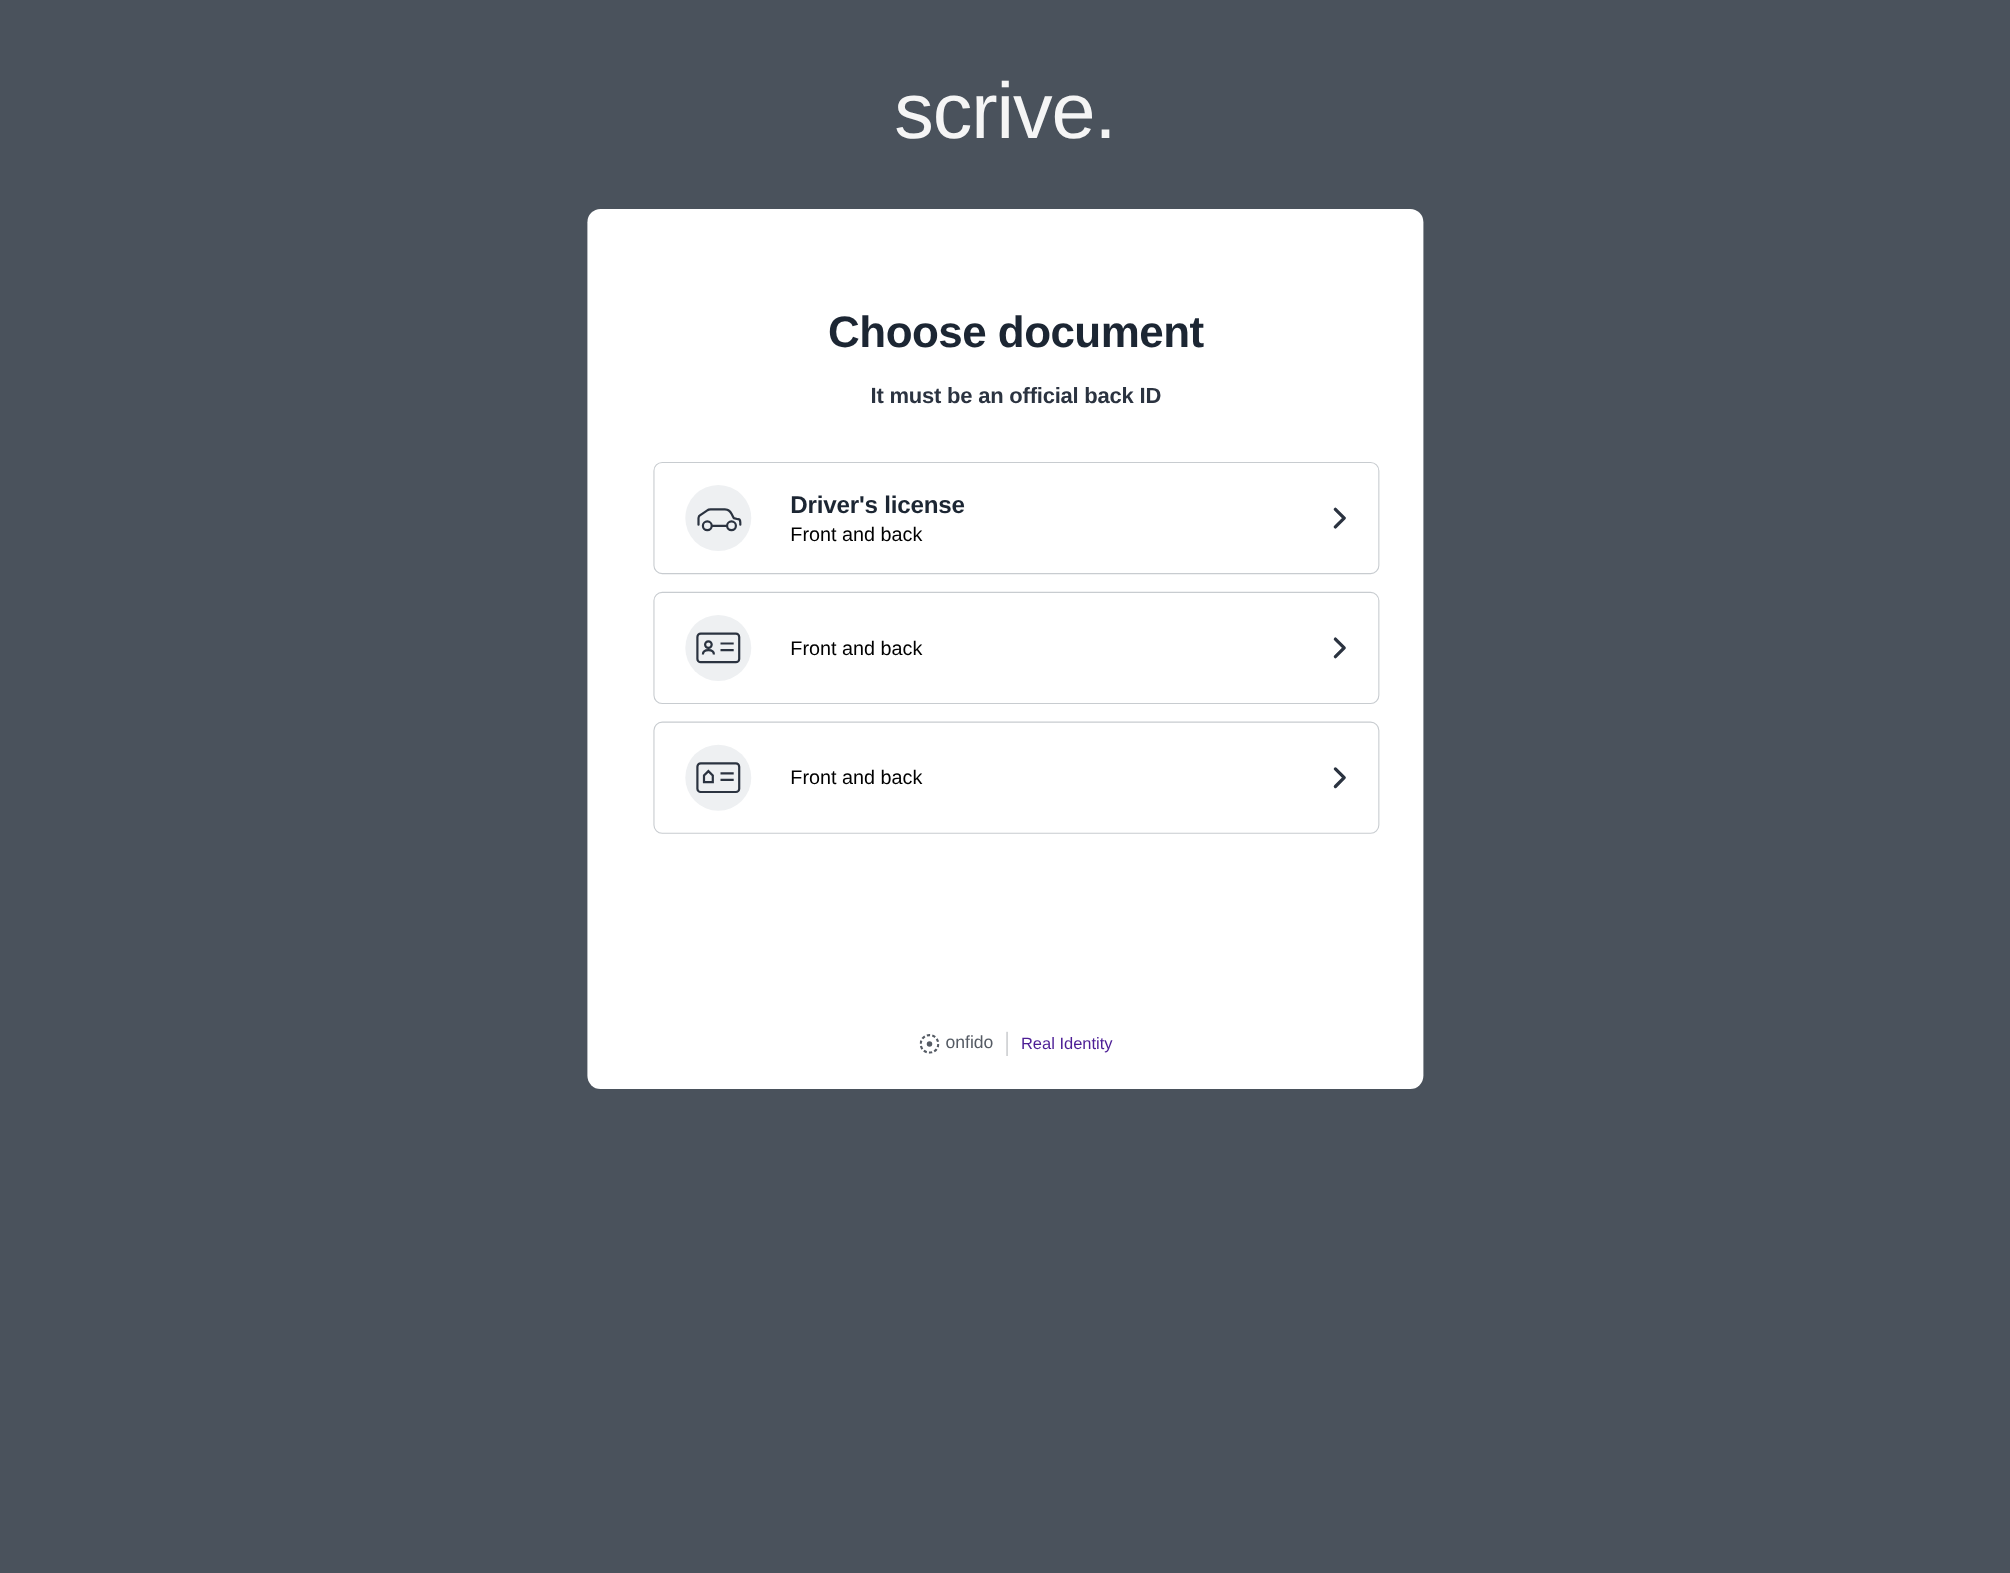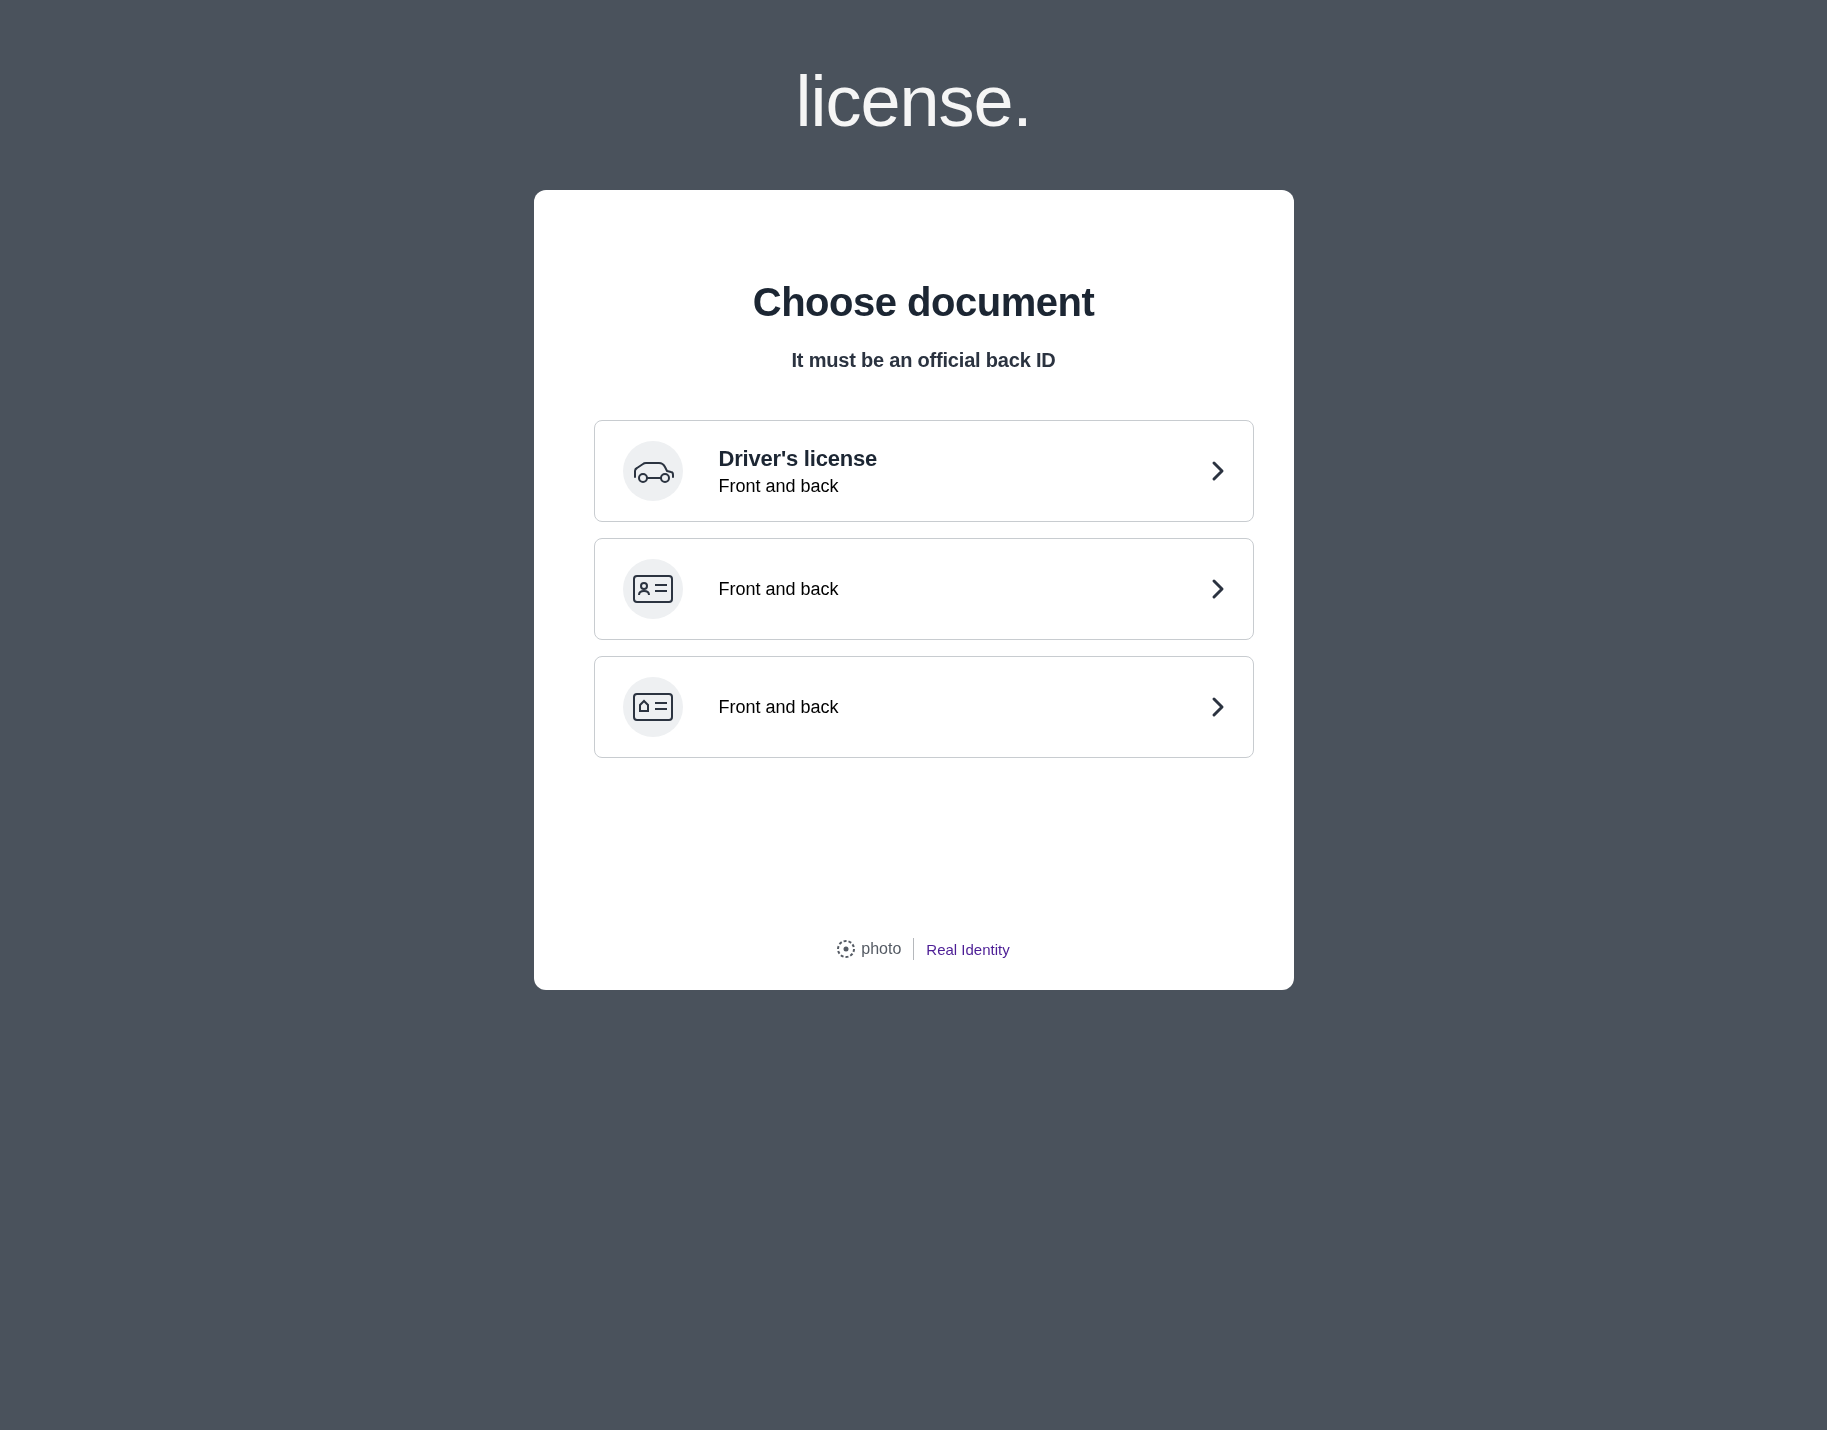--- a/index.html
+++ b/index.html
@@ -115,21 +115,21 @@
       background: #b5b8bc;
     }
     .footer-tagline {
       font-size: 15px;
       color: #4c1d95;
     }
   </style>
 </head>
 <body>
 
-<div class="logo">license.</div>
+<div class="logo">scrive.</div>
 
 <div class="card">
   <h1 class="card-title">Choose document</h1>
   <p class="card-subtitle">It must be an official back ID</p>
 
   <div class="option-list">
 
     <div class="option">
       <div class="icon-circle">
         <svg width="44" height="28" viewBox="0 0 44 28" fill="none" stroke="#2b3340" stroke-width="2">
@@ -190,18 +190,18 @@
     </div>
 
   </div>
 
   <div class="footer">
     <span class="footer-brand">
       <svg width="18" height="18" viewBox="0 0 18 18" fill="#555b64">
         <circle cx="9" cy="9" r="8" fill="none" stroke="#555b64" stroke-width="2" stroke-dasharray="3 2"></circle>
         <circle cx="9" cy="9" r="2.5"></circle>
       </svg>
-      <span>photo</span>
+      <span>onfido</span>
     </span>
     <span class="footer-divider"></span>
     <span class="footer-tagline">Real Identity</span>
   </div>
 </div>
 
 </body></html>

